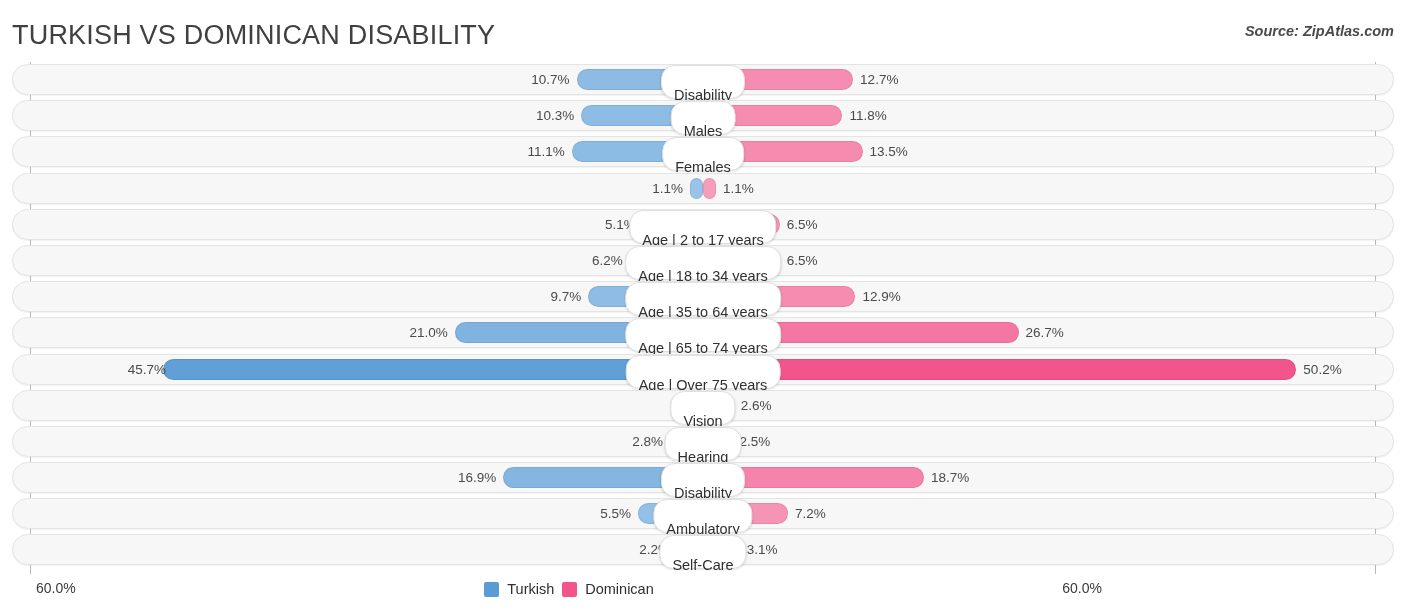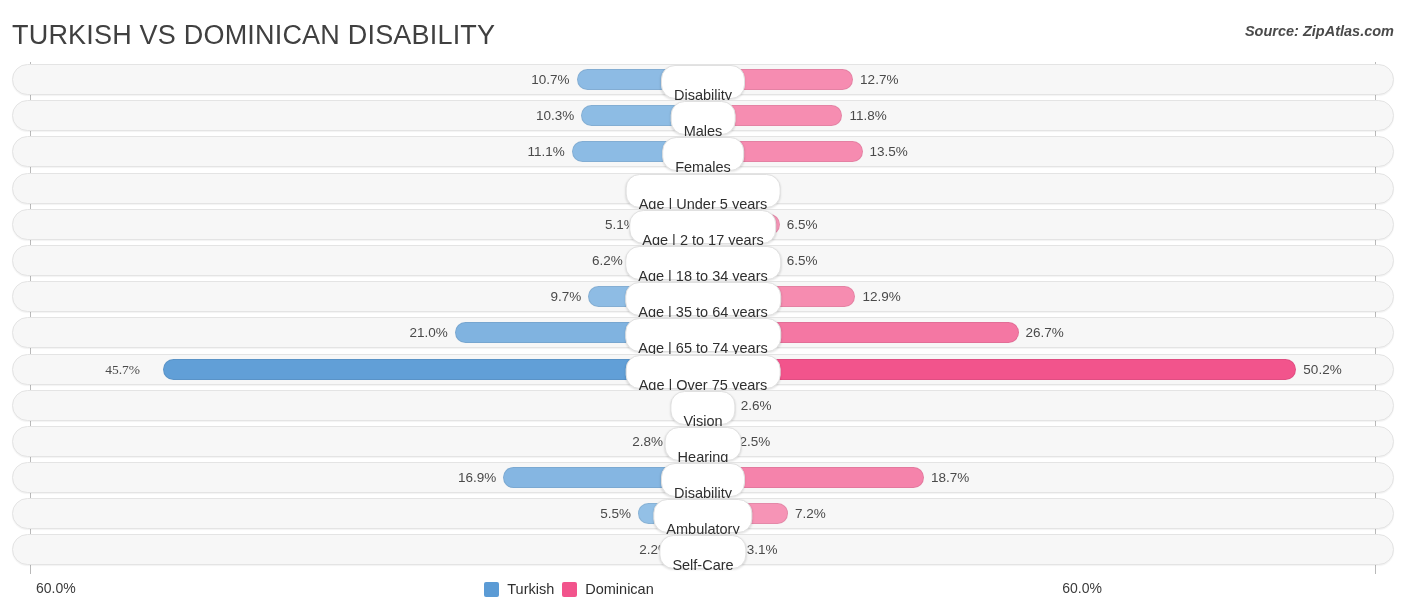--- a/index.html
+++ b/index.html
@@ -205,21 +205,20 @@
         <div class="val left-val" style="right: 841.202px;">11.1%</div>
         <div class="val right-val" style="left: 869.57px;">13.5%</div>
         <div class="pill" style="left: 703px;">Females</div>
       </div>
       <div class="row">
         <div class="track"></div>
         <div class="bar left-bar" style="left: 689.998px; width: 13.002px; background: rgb(153, 195, 232);"></div>
         <div class="bar right-bar" style="left: 703px; width: 13.002px; background: rgb(247, 157, 188);"></div>
         <div class="val left-val" style="right: 723.002px;">1.1%</div>
         <div class="val right-val" style="left: 723.002px;">1.1%</div>
-        <div class="pill" style="left: 703px;">Age | Under 5 years</div>
       </div>
       <div class="row">
         <div class="track"></div>
         <div class="bar left-bar" style="left: 642.718px; width: 60.282px; background: rgb(148, 192, 230);"></div>
         <div class="bar right-bar" style="left: 703px; width: 76.83px; background: rgb(246, 149, 183);"></div>
         <div class="val left-val" style="right: 770.282px;">5.1%</div>
         <div class="val right-val" style="left: 786.83px;">6.5%</div>
         <div class="pill" style="left: 703px;">Age | 2 to 17 years</div>
       </div>
       <div class="row">
@@ -243,21 +242,21 @@
         <div class="bar left-bar" style="left: 454.78px; width: 248.22px; background: rgb(128, 179, 224);"></div>
         <div class="bar right-bar" style="left: 703px; width: 315.594px; background: rgb(244, 119, 163);"></div>
         <div class="val left-val" style="right: 958.22px;">21.0%</div>
         <div class="val right-val" style="left: 1025.59px;">26.7%</div>
         <div class="pill" style="left: 703px;">Age | 65 to 74 years</div>
       </div>
       <div class="row">
         <div class="track"></div>
         <div class="bar left-bar" style="left: 162.826px; width: 540.174px; background: rgb(97, 159, 215);"></div>
         <div class="bar right-bar" style="left: 703px; width: 593.364px; background: rgb(242, 84, 140);"></div>
-        <div class="val left-val" style="right: 1266px; font-family: Liberation Serif, serif;">45.7%</div>
+        <div class="val left-val" style="right: 1240px;">45.7%</div>
         <div class="val right-val" style="left: 1303.36px;">50.2%</div>
         <div class="pill" style="left: 703px;">Age | Over 75 years</div>
       </div>
       <div class="row">
         <div class="track"></div>
         <div class="bar left-bar" style="left: 680.542px; width: 22.458px; background: rgb(152, 194, 231);"></div>
         <div class="bar right-bar" style="left: 703px; width: 30.732px; background: rgb(247, 155, 186);"></div>
         <div class="val left-val" style="right: 695px;">1.9%</div>
         <div class="val right-val" style="left: 740.732px;">2.6%</div>
         <div class="pill" style="left: 703px;">Vision</div>

